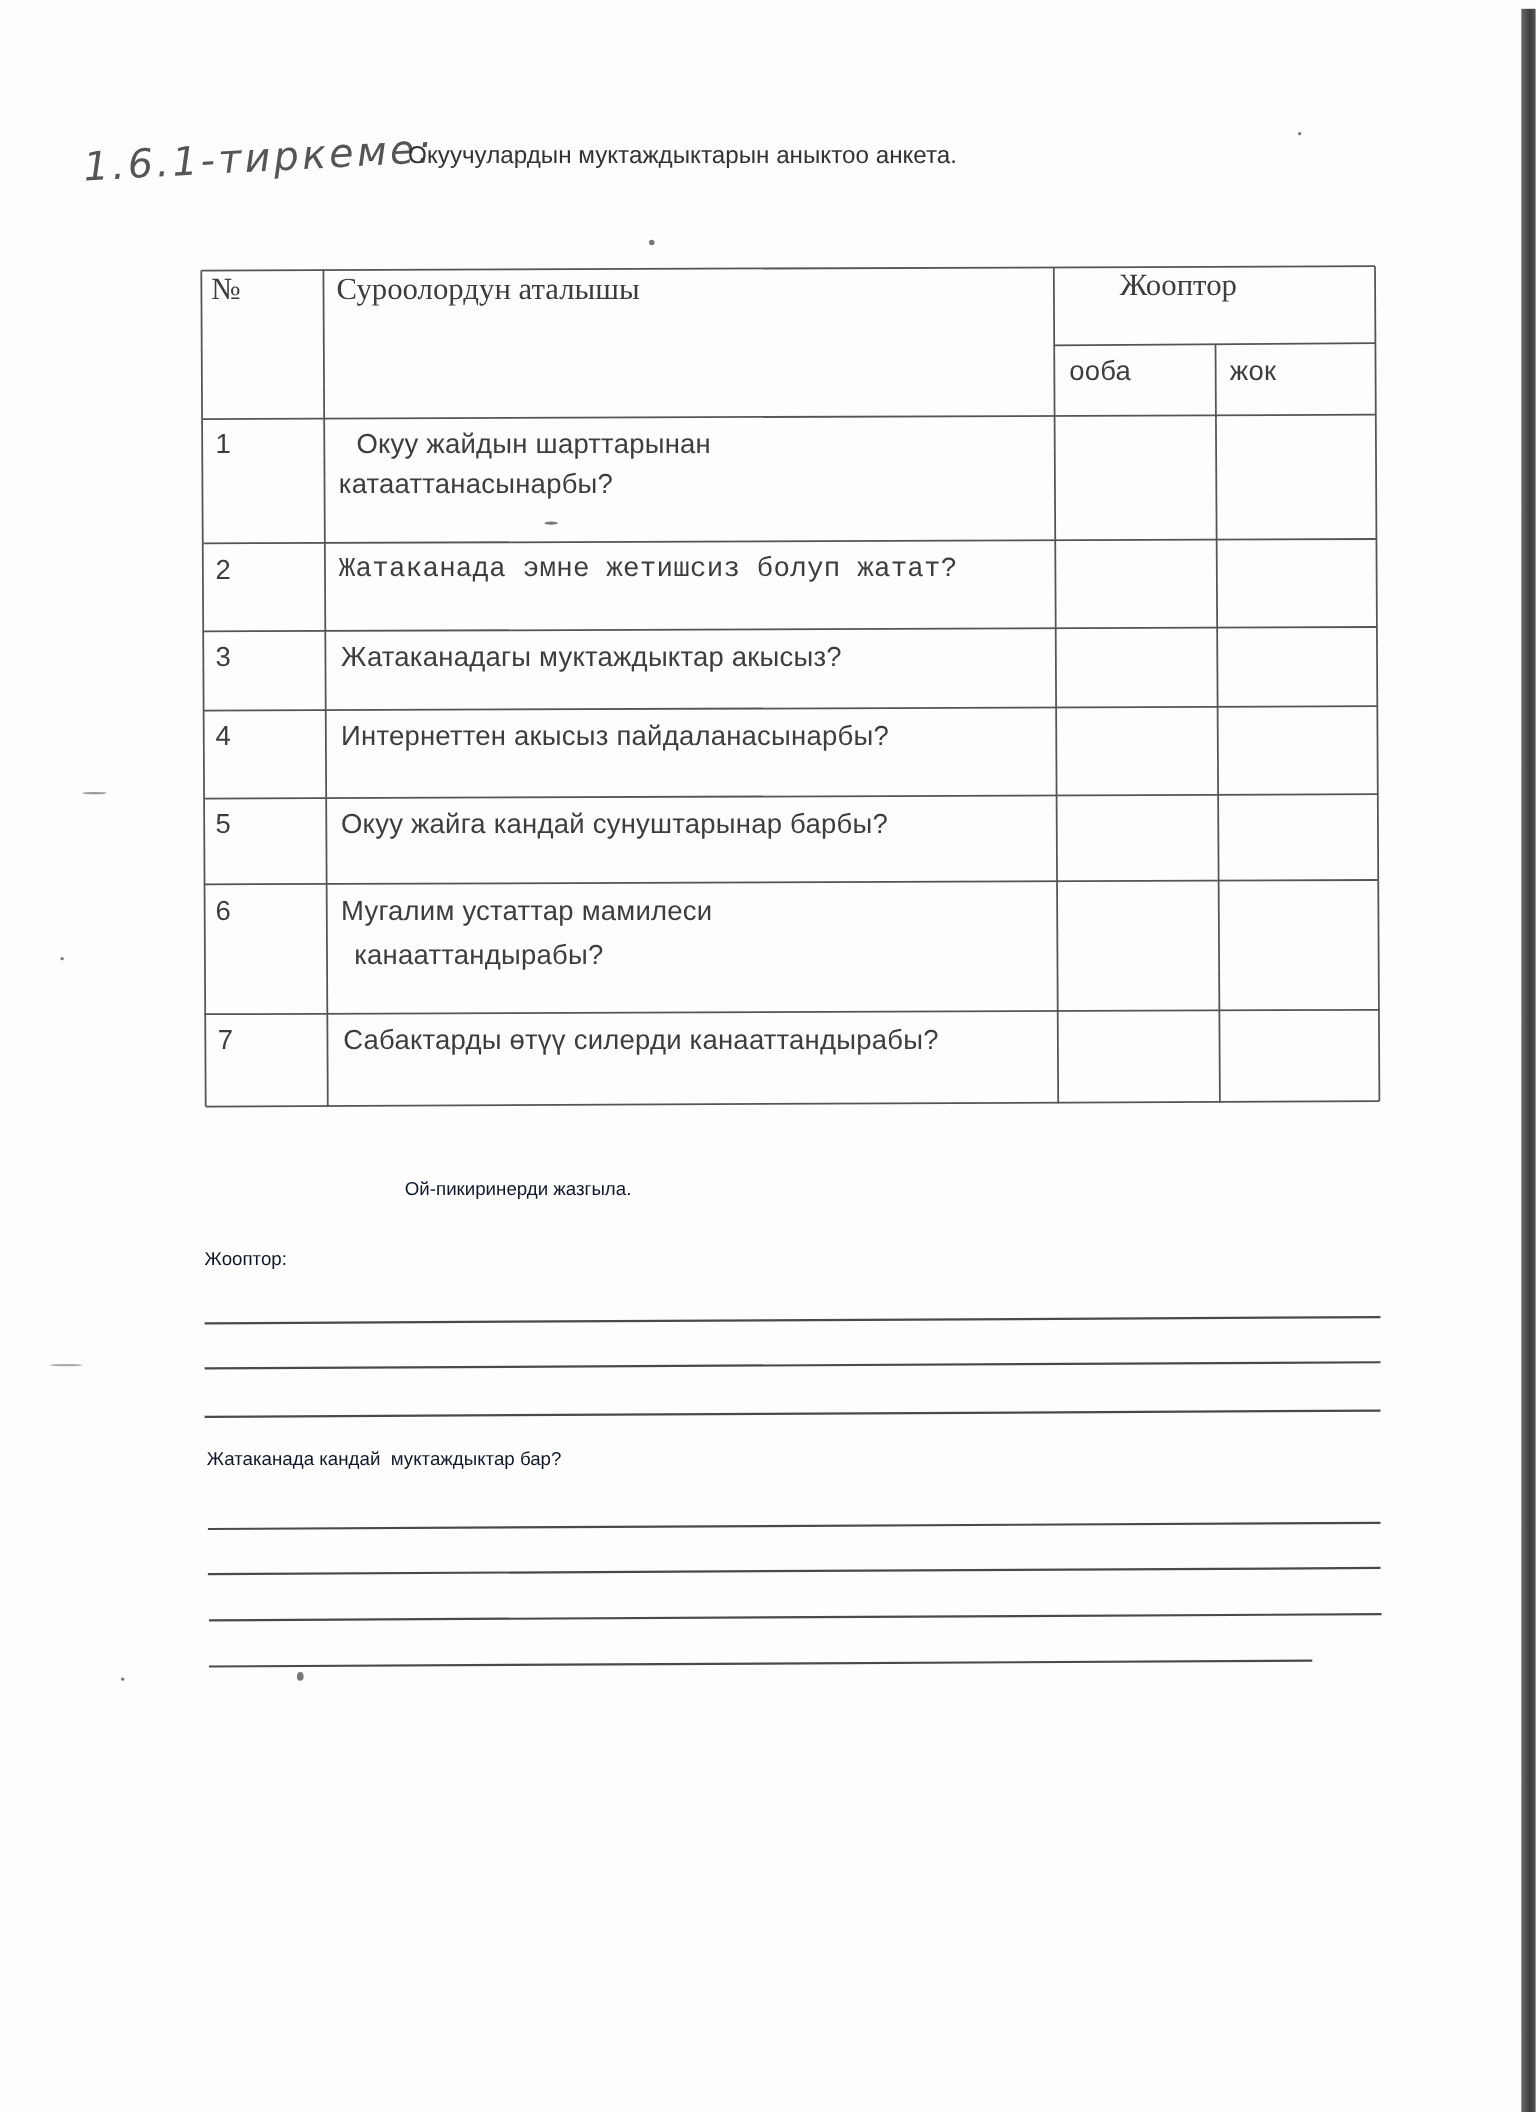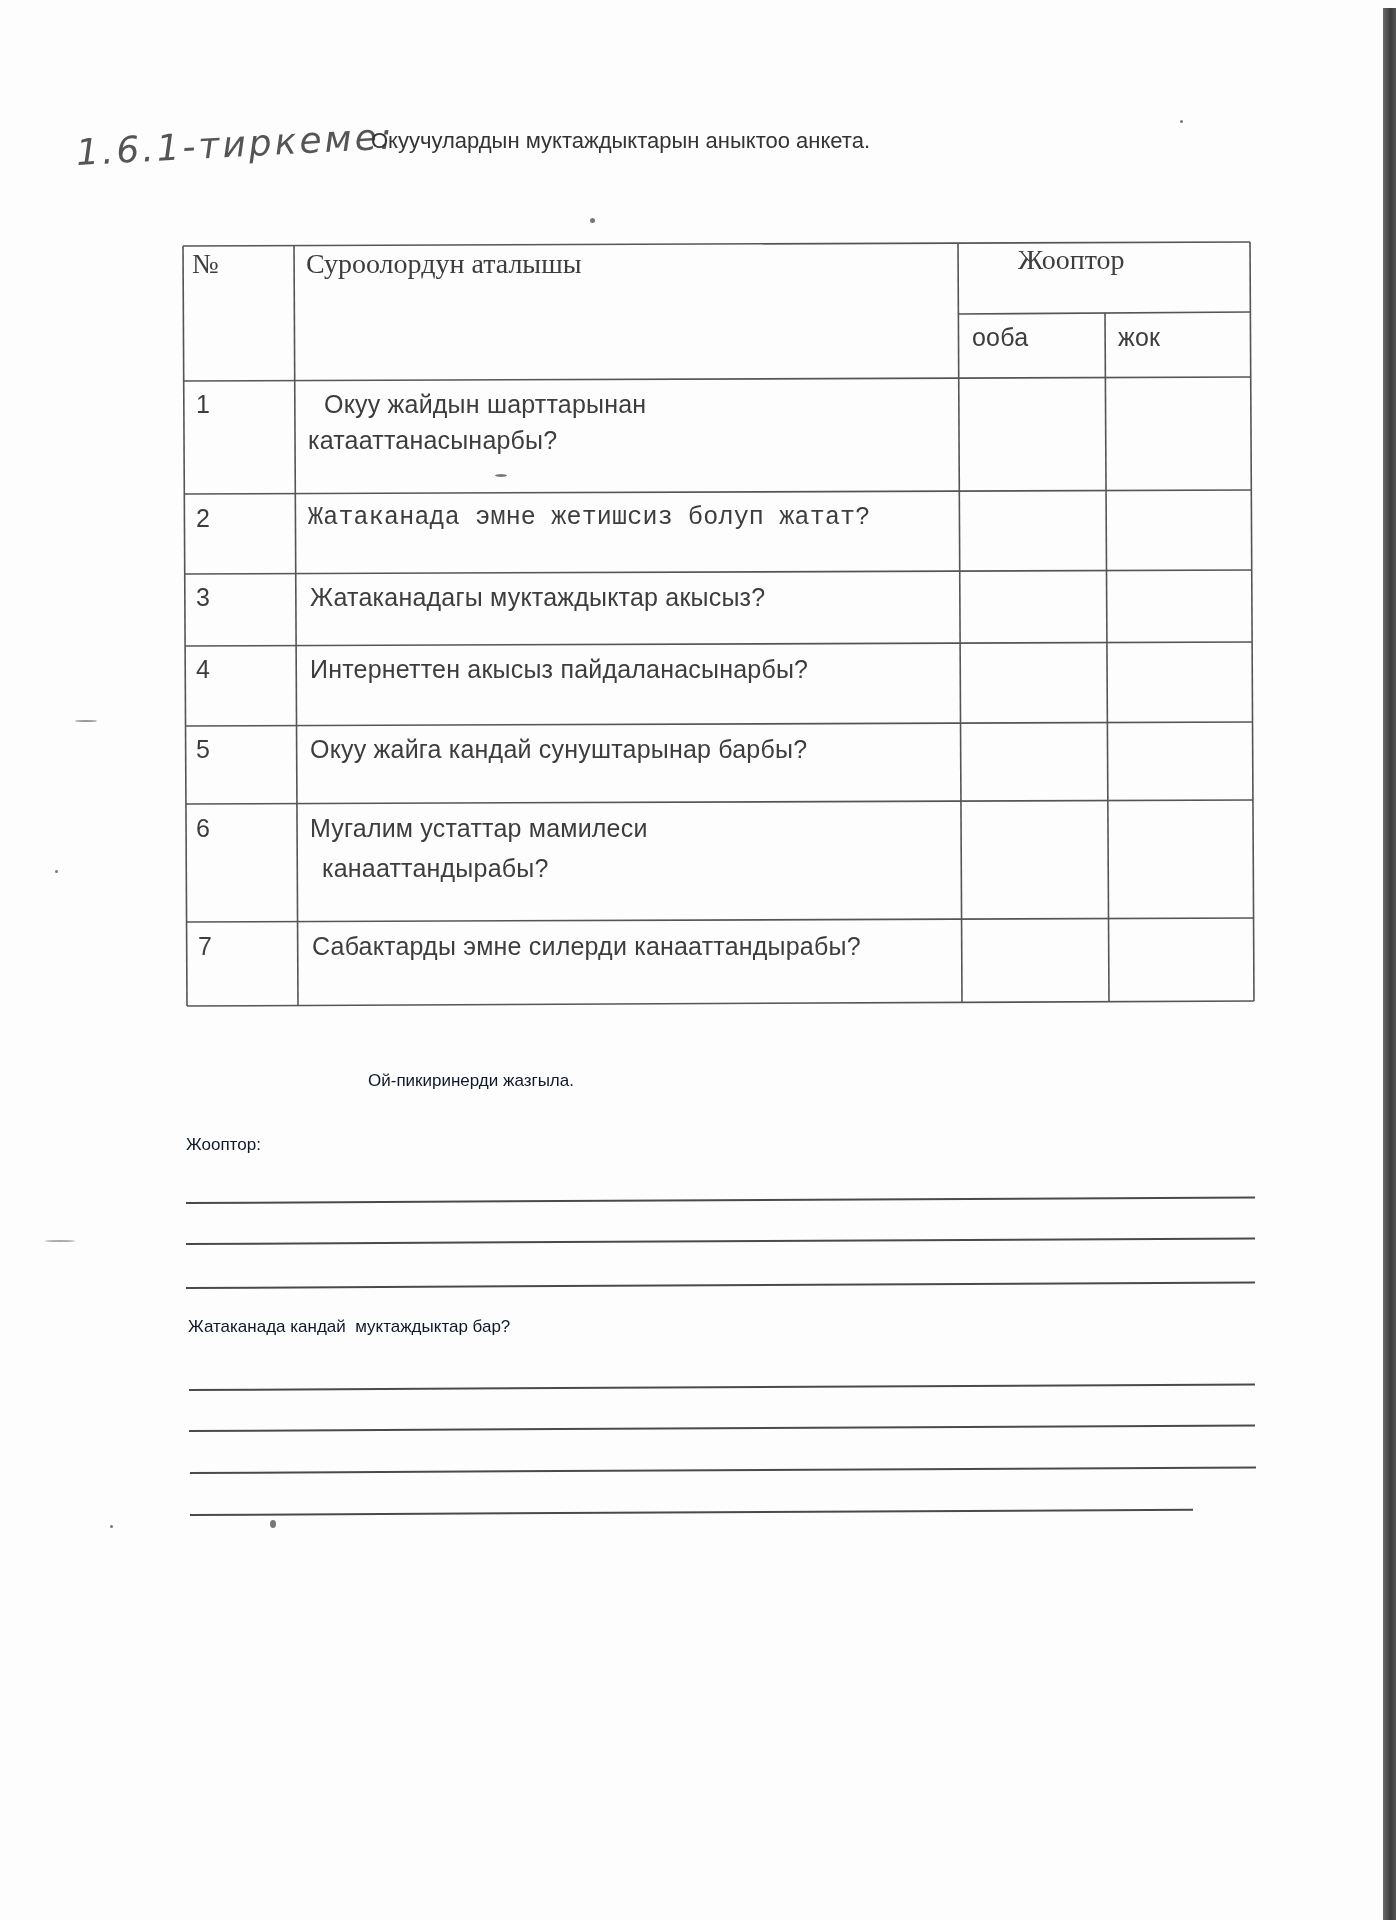--- a/index.html
+++ b/index.html
@@ -102,21 +102,21 @@
 </div>
 <div>
   <div class="cell-text q" style="left:196px; top:808px;">6</div>
   <div class="cell-text q" style="left:310px; top:808px;">Мугалим устаттар мамилеси</div>
   <div class="cell-text q" style="left:298px; top:848px;margin-left:24px;">канааттандырабы?</div>
   <div style="position:absolute;left:962px;top:802px;width:145px;height:118px;"></div>
   <div style="position:absolute;left:1109px;top:802px;width:142px;height:118px;"></div>
 </div>
 <div>
   <div class="cell-text q" style="left:198px; top:926px;">7</div>
-  <div class="cell-text q" style="left:312px; top:926px;">Сабактарды эмне силерди канааттандырабы?</div>
+  <div class="cell-text q" style="left:312px; top:926px;">Сабактарды өтүү силерди канааттандырабы?</div>
   <div style="position:absolute;left:962px;top:920px;width:145px;height:82px;"></div>
   <div style="position:absolute;left:1109px;top:920px;width:142px;height:82px;"></div>
 </div>
 
 <div class="plain" style="left:368px; top:1071px;">Ой-пикиринерди жазгыла.</div>
 <div class="plain" style="left:186px; top:1135px;">Жооптор:</div>
 
 <div class="wline" style="left:186px; top:1202px; width:1069px; transform:rotate(-0.3deg);"></div>
 <div class="wline" style="left:186px; top:1243px; width:1069px; transform:rotate(-0.3deg);"></div>
 <div class="wline" style="left:186px; top:1287px; width:1069px; transform:rotate(-0.3deg);"></div>

